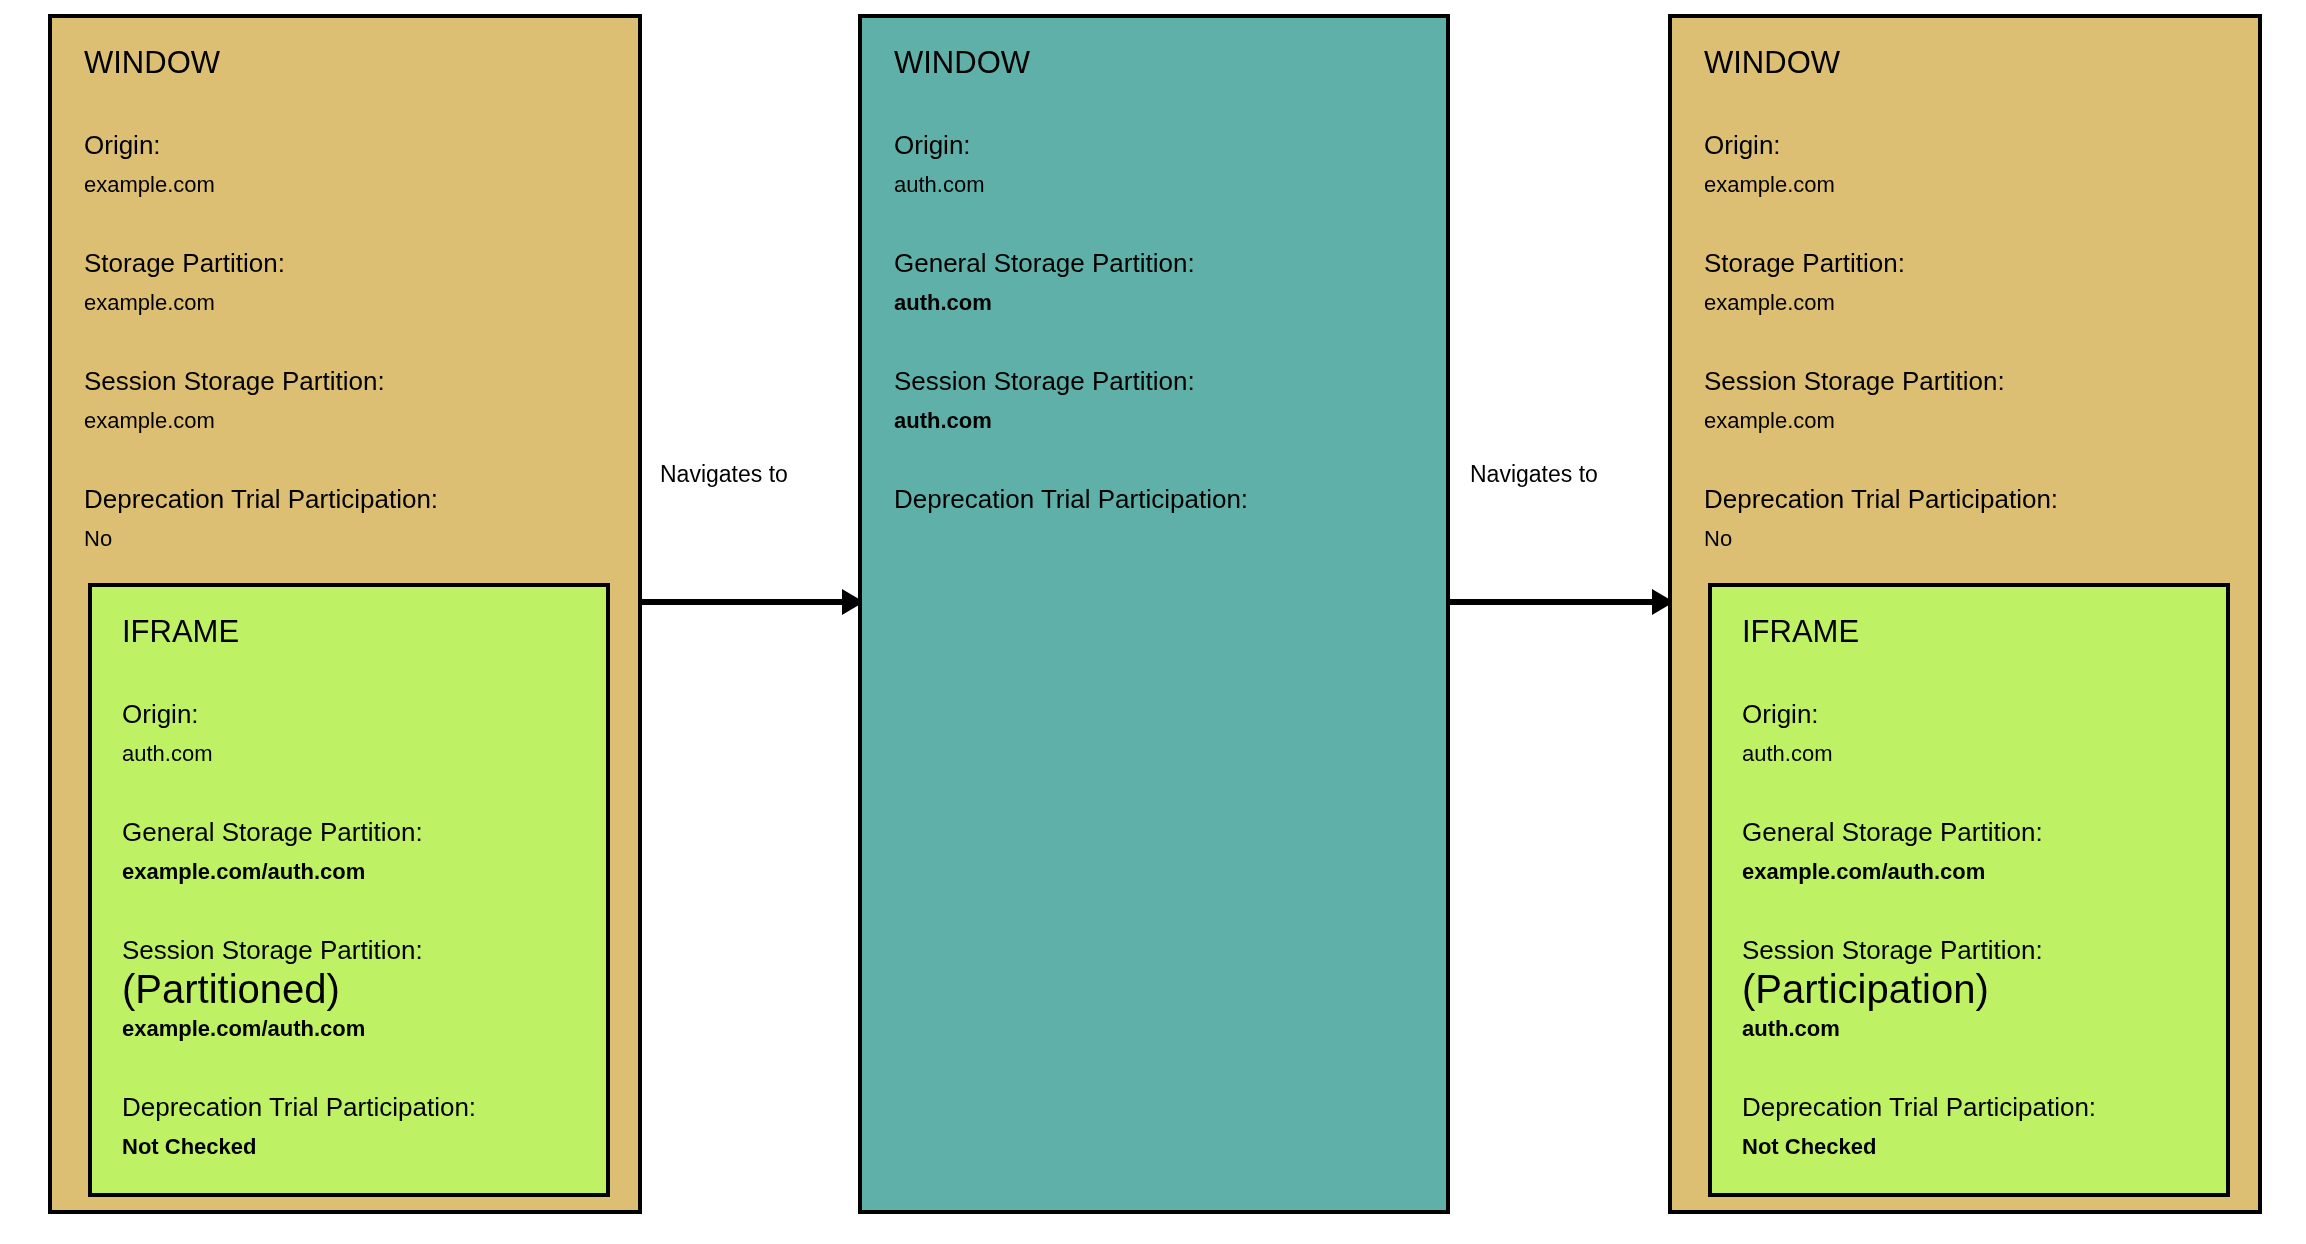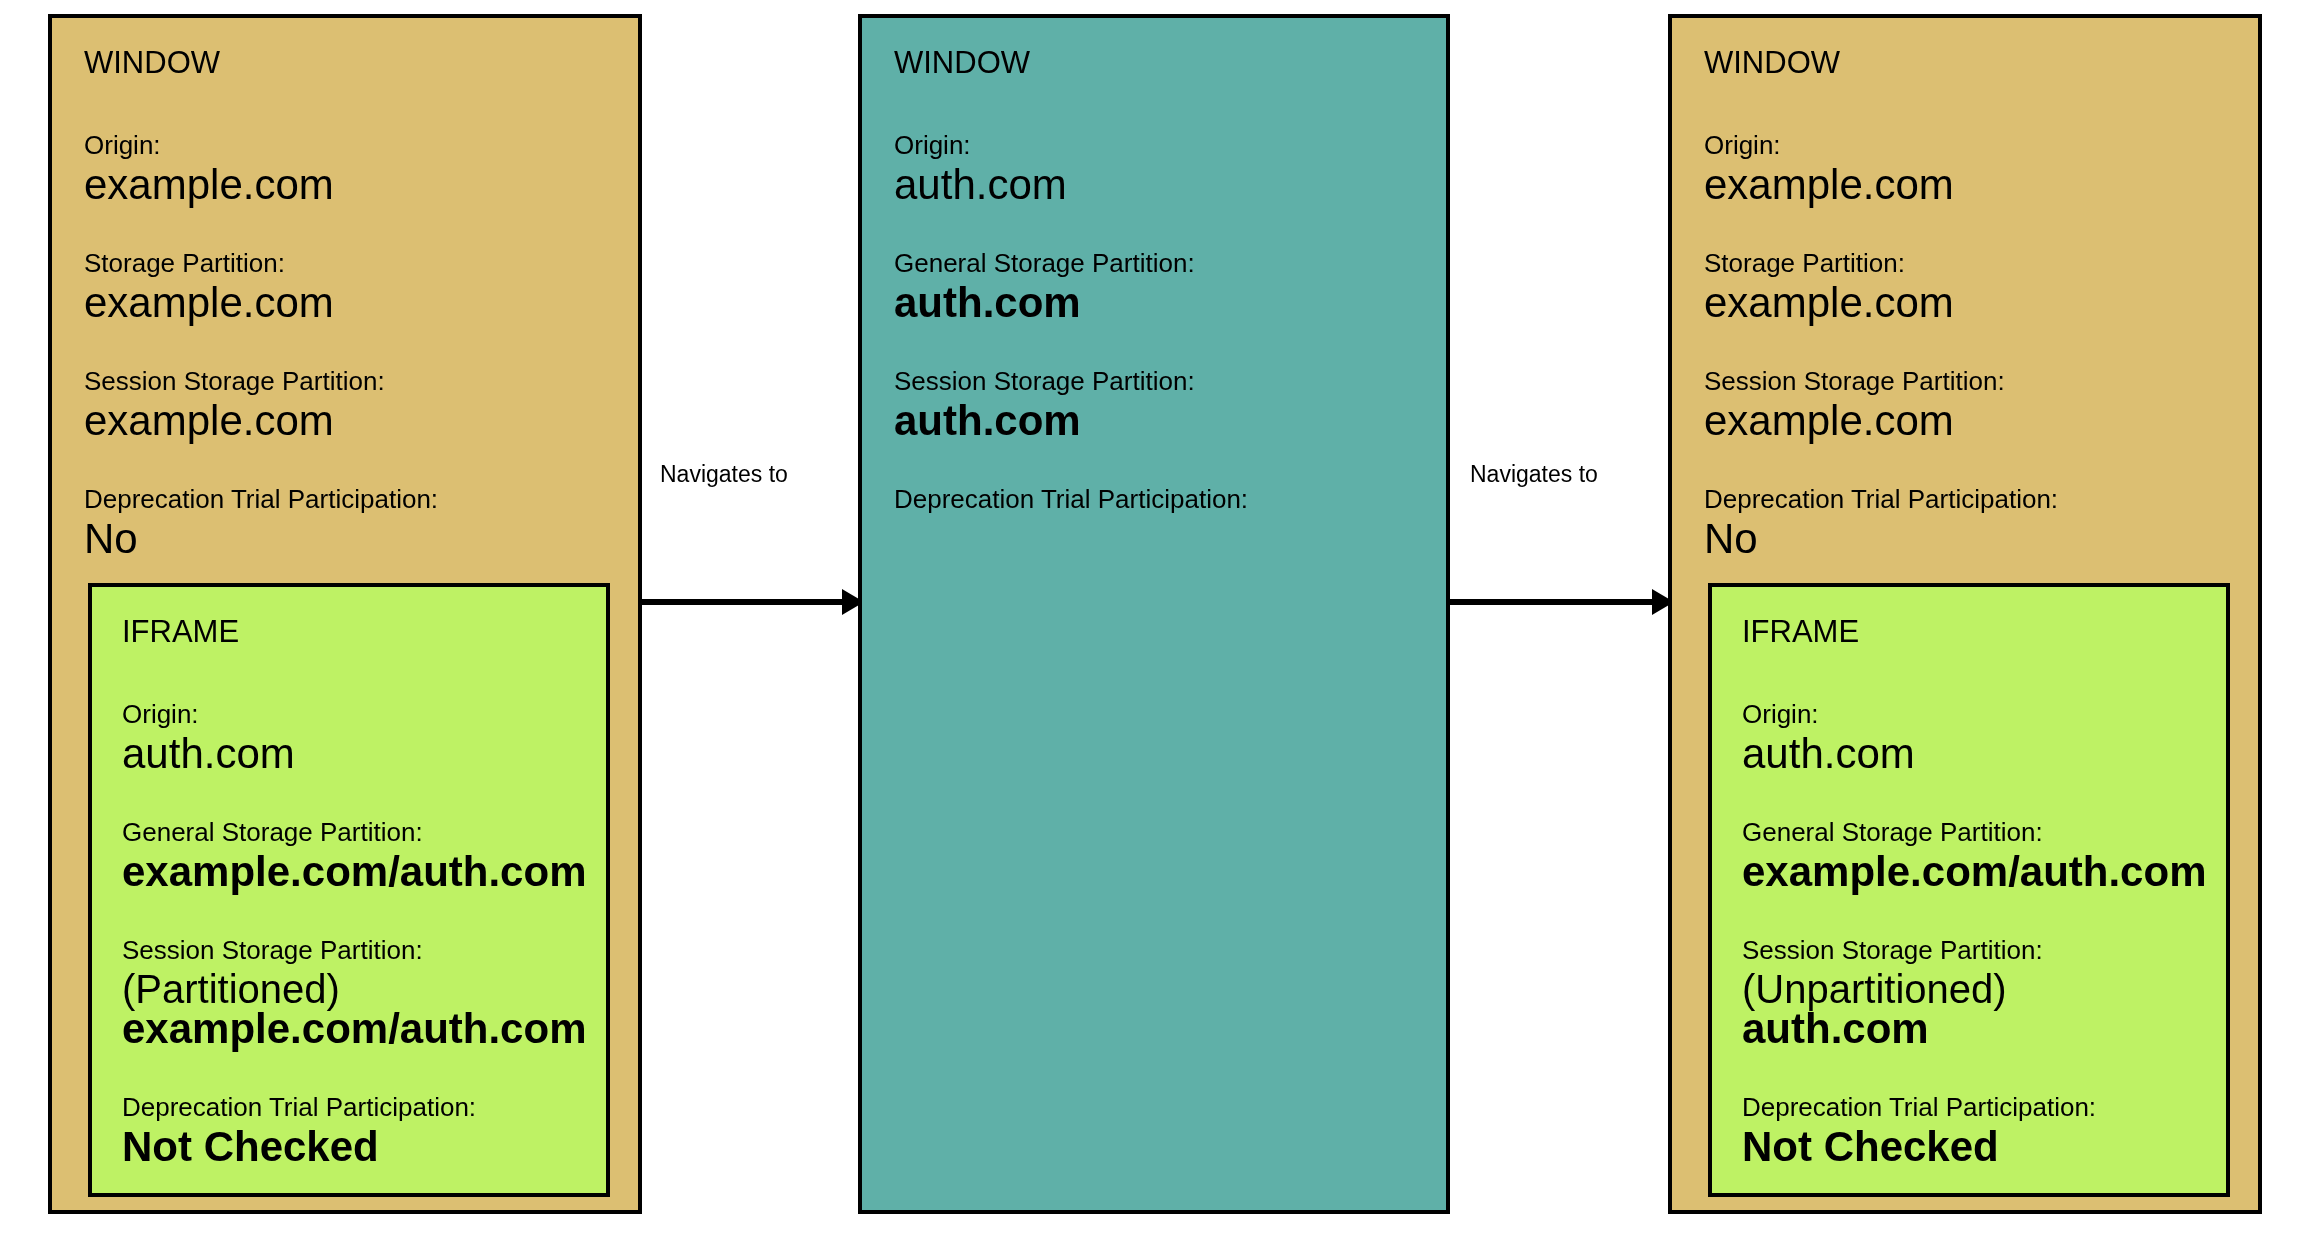--- a/index.html
+++ b/index.html
@@ -80,21 +80,21 @@
   }
   .field-sub {
     display: block;
     font-size: 40px;
     line-height: 39px;
     font-weight: normal;
     white-space: nowrap;
   }
   .field-value {
     display: block;
-    font-size: 42px;
+    font-size: 22px;
     line-height: 39px;
     font-weight: normal;
     white-space: nowrap;
   }
   .field-value.bold { font-weight: bold; }
 
   
   .arrow {
     position: absolute;
     height: 40px;
@@ -248,21 +248,21 @@
         <span class="field-value">auth.com</span>
       </div>
 
       <div class="field">
         <span class="field-label">General Storage Partition:</span>
         <span class="field-value bold">example.com/auth.com</span>
       </div>
 
       <div class="field">
         <span class="field-label">Session Storage Partition:</span>
-        <span class="field-sub">(Unpartitioned)</span>
+        <span class="field-sub">(Participation)</span>
         <span class="field-value bold">auth.com</span>
       </div>
 
       <div class="field">
         <span class="field-label">Deprecation Trial Participation:</span>
         <span class="field-value bold">Not Checked</span>
       </div>
     </div>
   </div>
 

